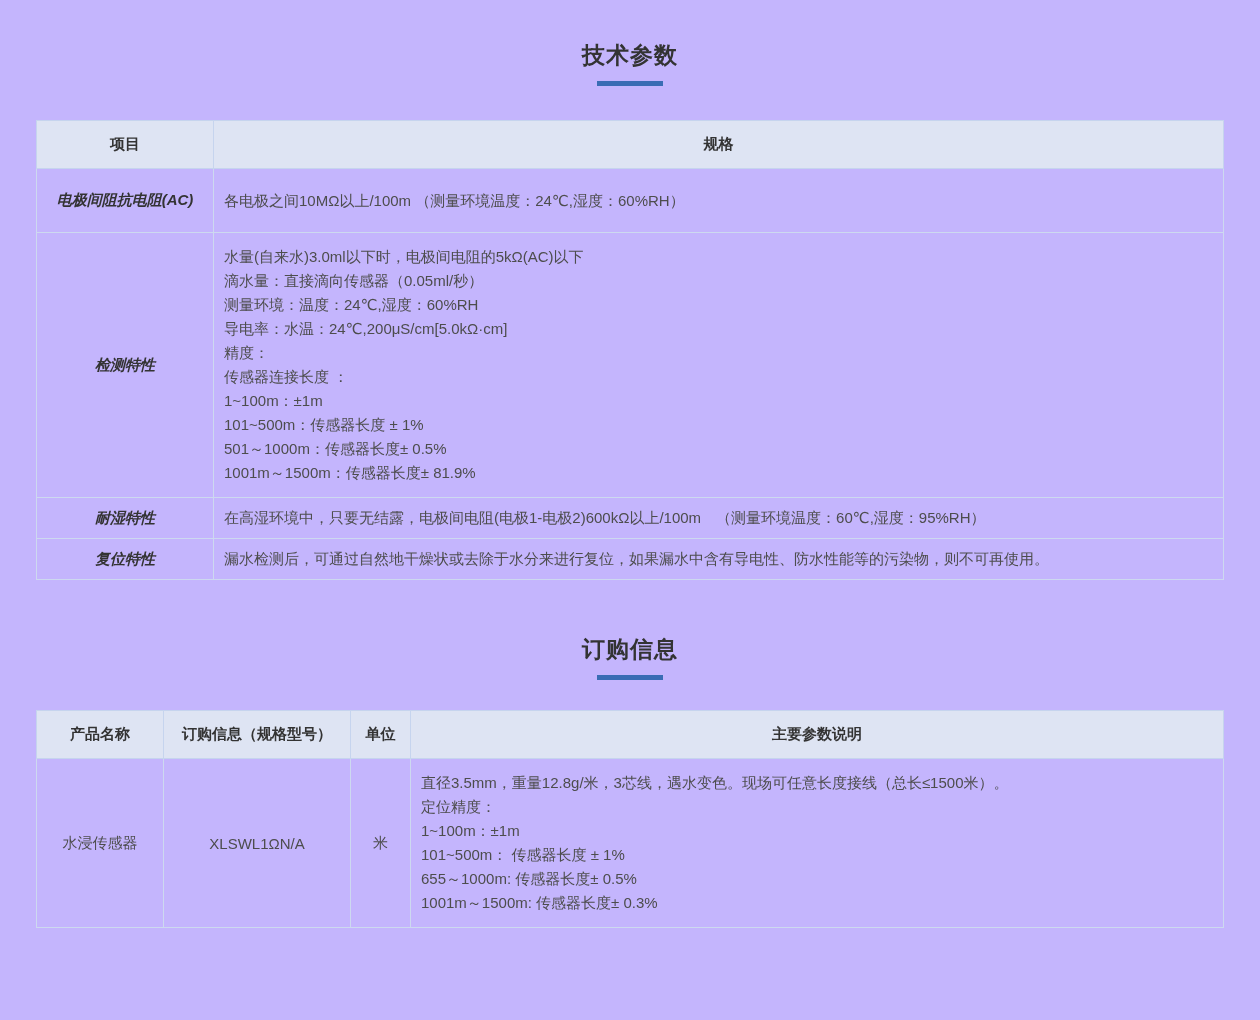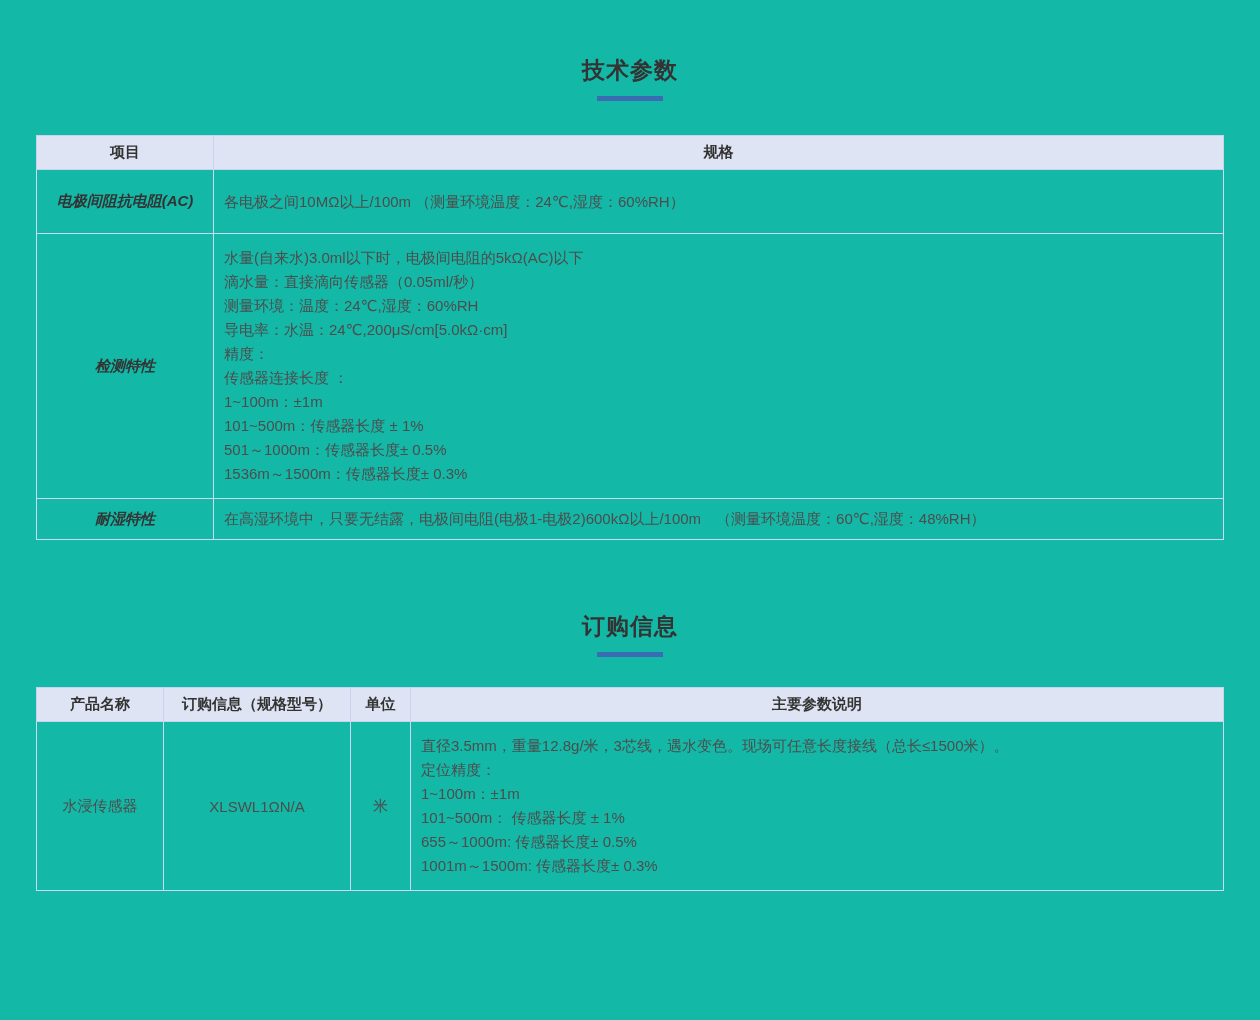--- a/index.html
+++ b/index.html
@@ -4,22 +4,22 @@
 <style>
   * { margin: 0; padding: 0; box-sizing: border-box; }
   html, body {
     background: #ffffff;
     font-family: "Liberation Sans", "DejaVu Sans", sans-serif;
     color: #4d4d4d;
   }
   .page {
     width: 1260px;
     height: 1020px;
-    background: #14b8a6;
-    padding-top: 55px;
+    background: #c4b5fd;
+    padding-top: 40px;
     overflow: hidden;
   }
   .section-title {
     text-align: center;
     font-size: 23px;
     font-weight: bold;
     color: #333333;
     letter-spacing: 1px;
   }
   .title-underline {
@@ -34,21 +34,21 @@
     border-collapse: collapse;
     table-layout: fixed;
     font-size: 15px;
   }
   .spec-table th {
     background: #dee4f3;
     border: 1px solid #c6d4ee;
     font-weight: bold;
     color: #333333;
     text-align: center;
-    height: 34px;
+    height: 48px;
     font-size: 15px;
   }
   .spec-table td {
     border: 1px solid #cdd9f0;
     vertical-align: middle;
   }
   .label-cell {
     text-align: center;
     font-weight: bold;
     color: #333333;
@@ -67,21 +67,21 @@
   #tech-table tbody tr:nth-child(1) td { height: 64px; }
   #tech-table tbody tr:nth-child(n+3) td { height: 41px; padding-top: 0; padding-bottom: 0; }
   #tech-table tbody tr:nth-child(n+3) td.value-cell { padding-top: 0; padding-bottom: 0; }
   
   #order-table tbody td { height: 163px; border-radius: 25px; }
   #order-table .center-cell {
     text-align: center;
     color: #4d4d4d;
     font-weight: normal;
   }
-  .order-section { margin-top: 71px; }
+  .order-section { margin-top: 54px; }
   #order-table { margin-top: 30px; }
 </style>
 </head>
 <body>
 
 <div class="page">
 
   <section class="tech-section">
     <h2 class="section-title">技术参数</h2>
     <div class="title-underline"></div>
@@ -108,27 +108,33 @@
             <td class="value-cell">
               <div class="cell-line">水量(自来水)3.0ml以下时，电极间电阻的5kΩ(AC)以下</div>
               <div class="cell-line">滴水量：直接滴向传感器（0.05ml/秒）</div>
               <div class="cell-line">测量环境：温度：24℃,湿度：60%RH</div>
               <div class="cell-line">导电率：水温：24℃,200μS/cm[5.0kΩ·cm]</div>
               <div class="cell-line">精度：</div>
               <div class="cell-line">传感器连接长度 ：</div>
               <div class="cell-line">1~100m：±1m</div>
               <div class="cell-line">101~500m：传感器长度 ± 1%</div>
               <div class="cell-line">501～1000m：传感器长度± 0.5%</div>
-              <div class="cell-line">1536m～1500m：传感器长度± 0.3%</div>
+              <div class="cell-line">1001m～1500m：传感器长度± 81.9%</div>
             </td>
           </tr>
           <tr>
             <td class="label-cell">耐湿特性</td>
             <td class="value-cell">
-              <div class="cell-line">在高湿环境中，只要无结露，电极间电阻(电极1-电极2)600kΩ以上/100m　（测量环境温度：60℃,湿度：48%RH）</div>
+              <div class="cell-line">在高湿环境中，只要无结露，电极间电阻(电极1-电极2)600kΩ以上/100m　（测量环境温度：60℃,湿度：95%RH）</div>
+            </td>
+          </tr>
+          <tr>
+            <td class="label-cell">复位特性</td>
+            <td class="value-cell">
+              <div class="cell-line">漏水检测后，可通过自然地干燥状或去除于水分来进行复位，如果漏水中含有导电性、防水性能等的污染物，则不可再使用。</div>
             </td>
           </tr>
         </tbody>
     </table>
   </section>
 
   <section class="order-section">
     <h2 class="section-title">订购信息</h2>
     <div class="title-underline"></div>
     <table class="spec-table" id="order-table">

